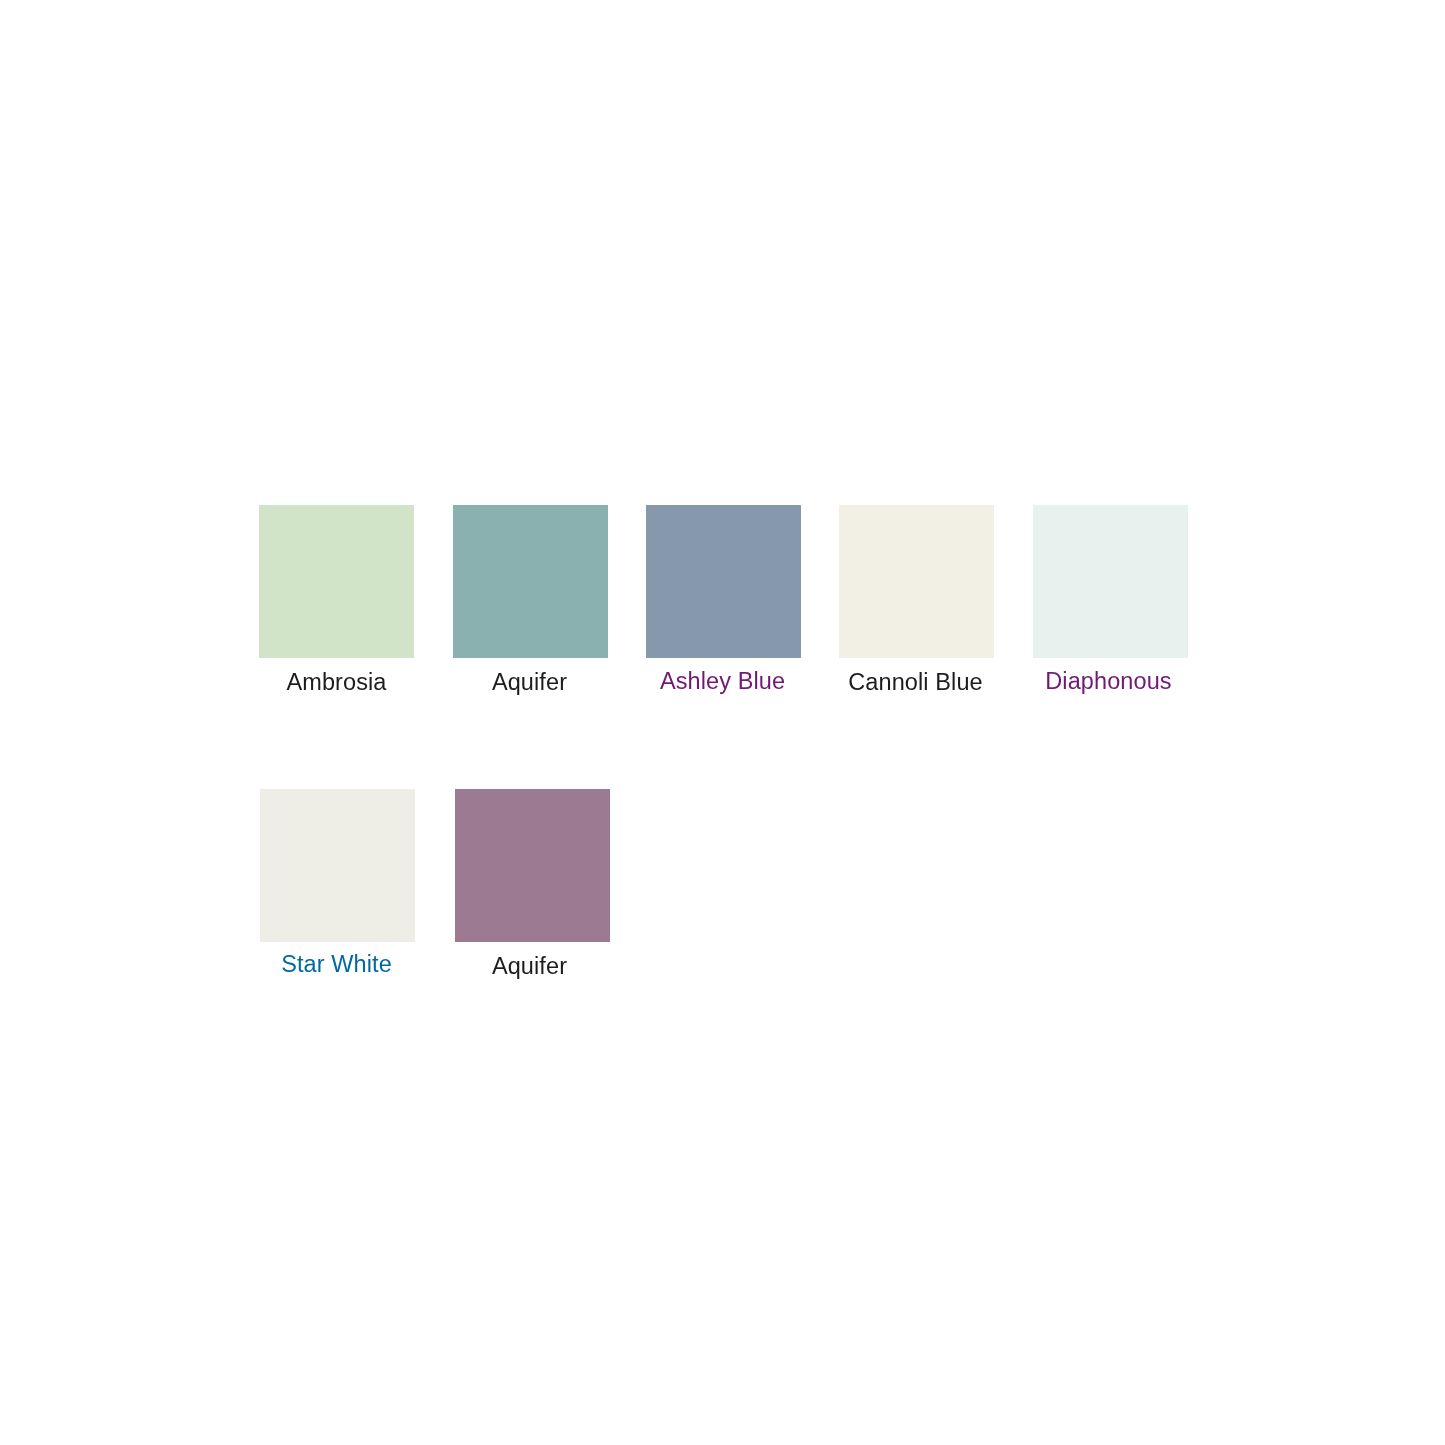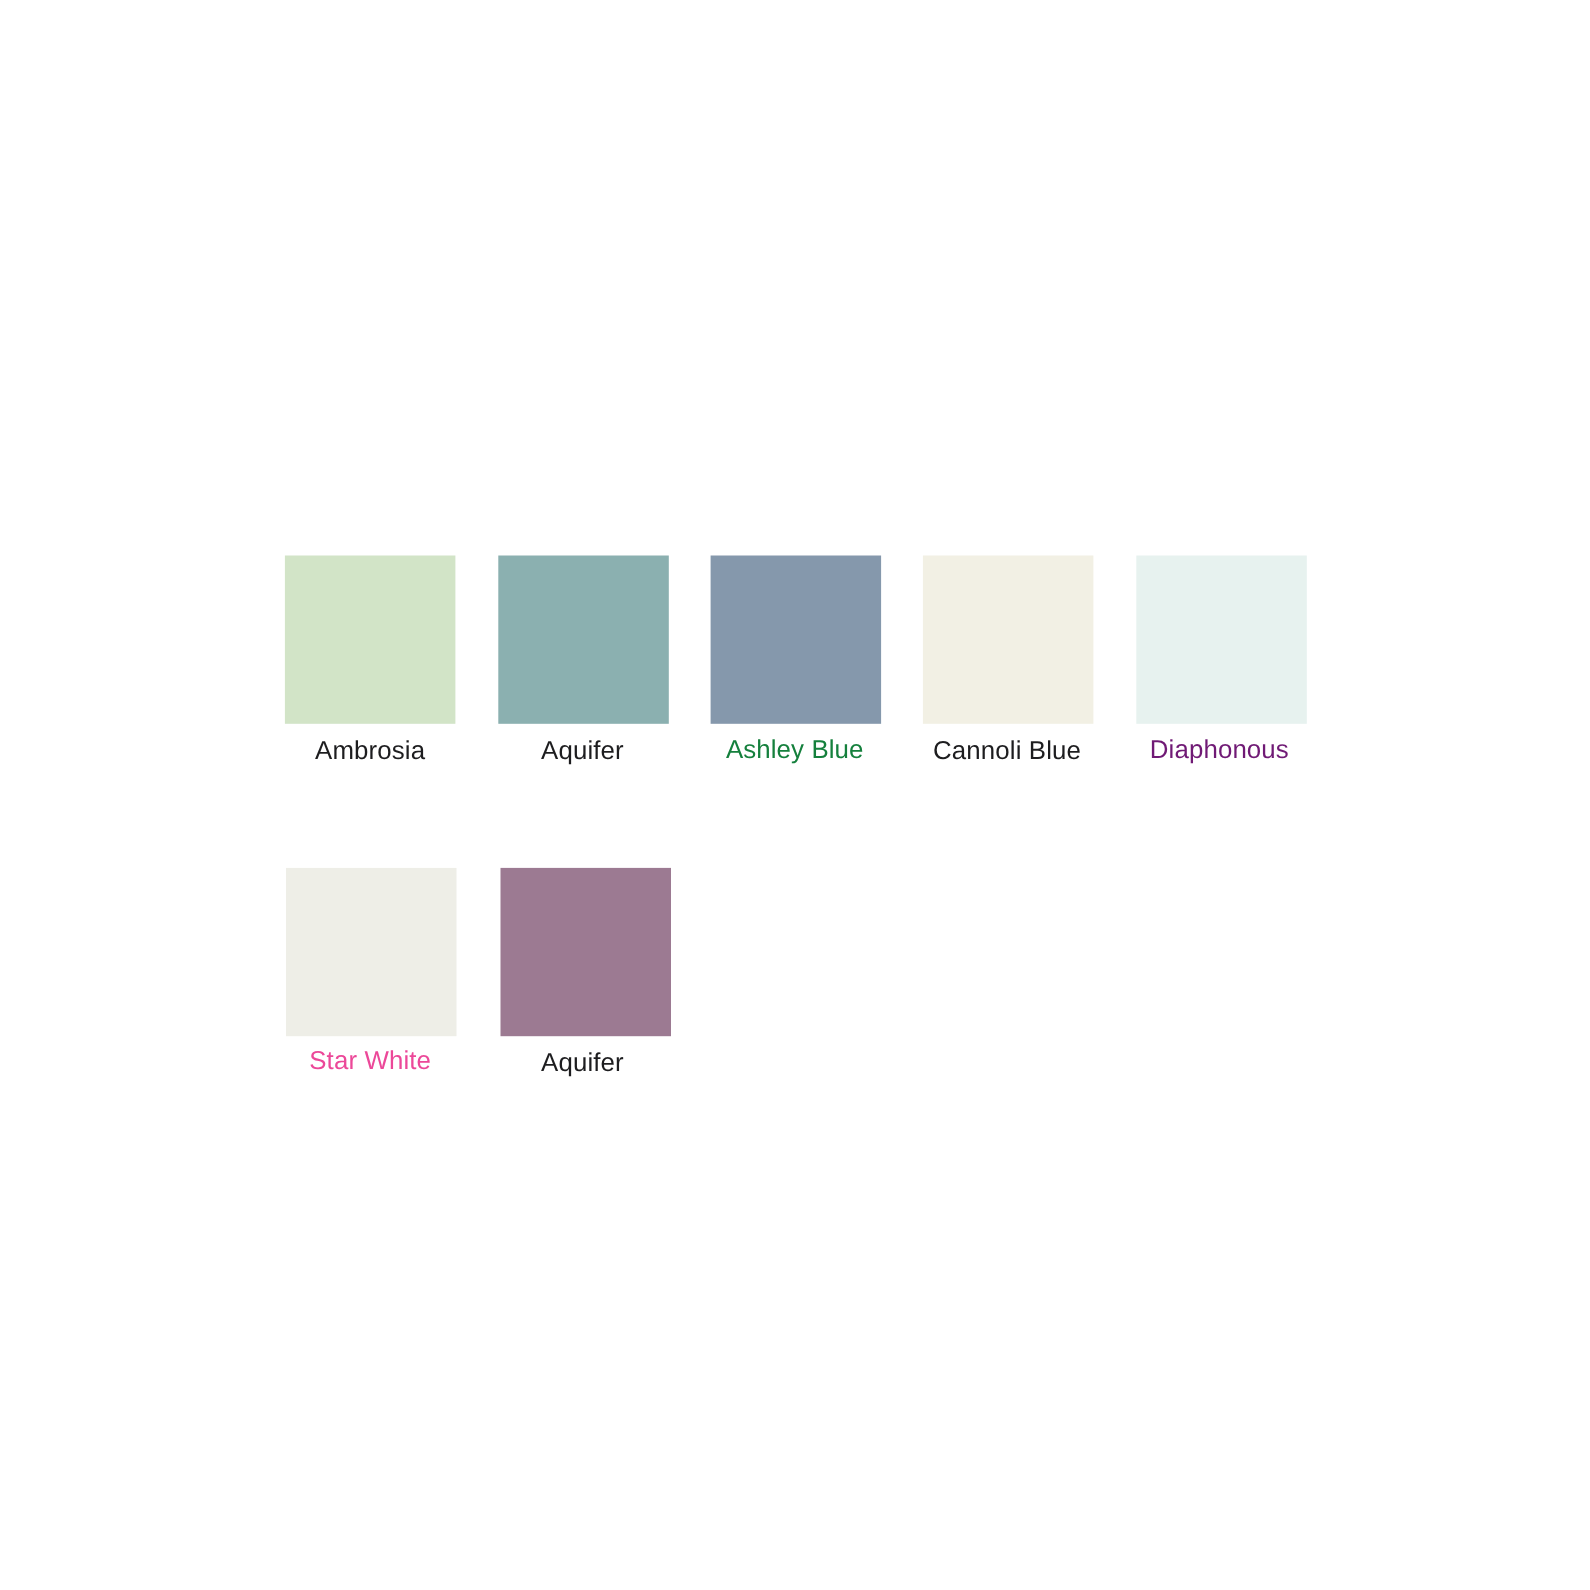--- a/index.html
+++ b/index.html
@@ -91,36 +91,36 @@
       <div class="swatch-cell c1">
         <span class="swatch-chip" style="background-color: rgb(210, 228, 199);"></span>
         <span class="swatch-label" style="color: rgb(29, 29, 31);">Ambrosia</span>
       </div>
       <div class="swatch-cell c2">
         <span class="swatch-chip" style="background-color: rgb(139, 176, 176);"></span>
         <span class="swatch-label" style="color: rgb(29, 29, 31);">Aquifer</span>
       </div>
       <div class="swatch-cell c3">
         <span class="swatch-chip" style="background-color: rgb(133, 152, 172);"></span>
-        <span class="swatch-label" style="color: #15803d;">Ashley Blue</span>
+        <span class="swatch-label" style="color: #701a75;">Ashley Blue</span>
       </div>
       <div class="swatch-cell c4">
         <span class="swatch-chip" style="background-color: rgb(242, 240, 228);"></span>
         <span class="swatch-label" style="color: rgb(29, 29, 31);">Cannoli Blue</span>
       </div>
       <div class="swatch-cell c5">
         <span class="swatch-chip" style="background-color: rgb(231, 242, 239);"></span>
         <span class="swatch-label" style="color: #701a75;">Diaphonous</span>
       </div>
     </div>
 
     <div class="palette-row row-2">
       <div class="swatch-cell c4">
         <span class="swatch-chip" style="background-color: rgb(238, 238, 231);"></span>
-        <span class="swatch-label" style="color: #ec4899;">Star White</span>
+        <span class="swatch-label" style="color: #0369a1;">Star White</span>
       </div>
       <div class="swatch-cell c5">
         <span class="swatch-chip" style="background-color: rgb(156, 122, 146);"></span>
         <span class="swatch-label" style="color: rgb(29, 29, 31);">Aquifer</span>
       </div>
     </div>
 
   </div>
 </div>
 

